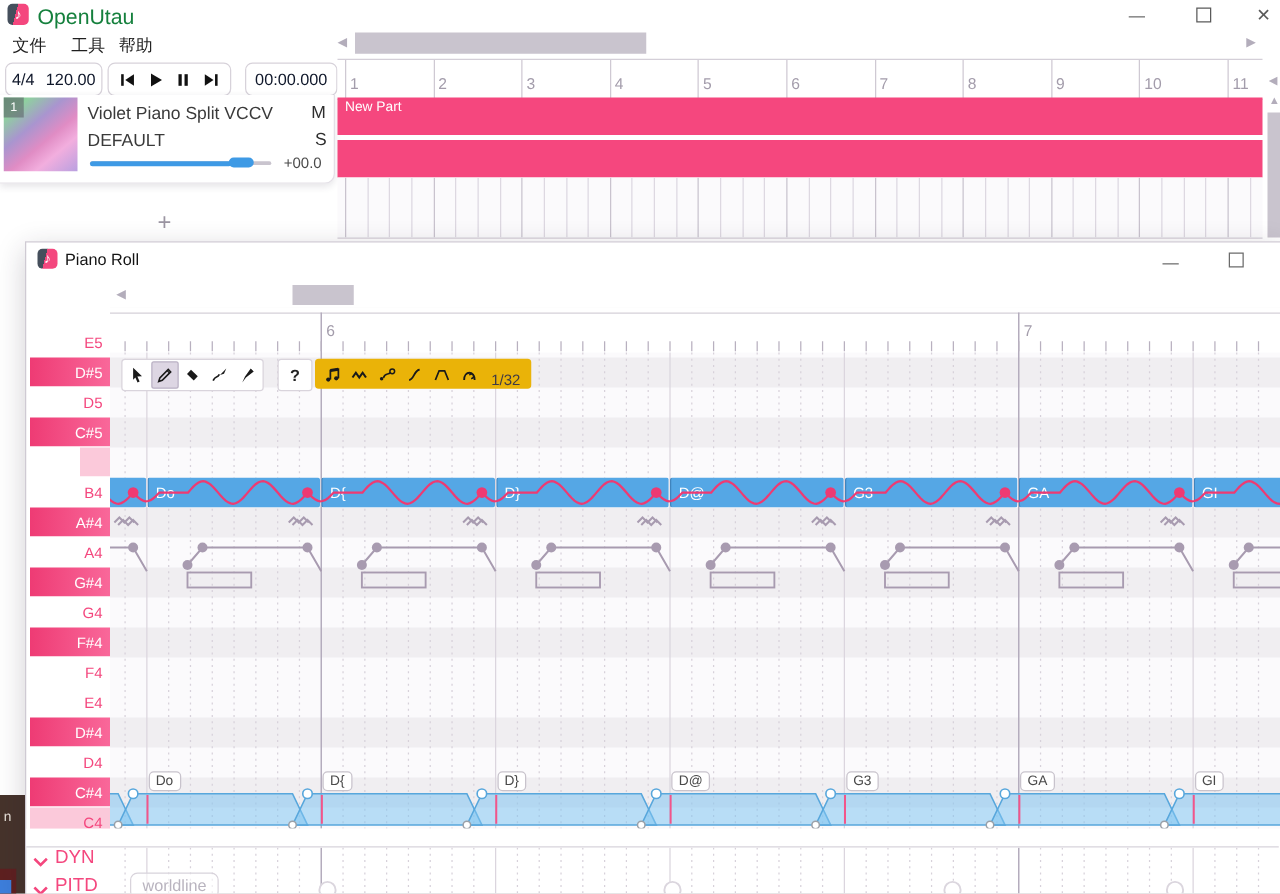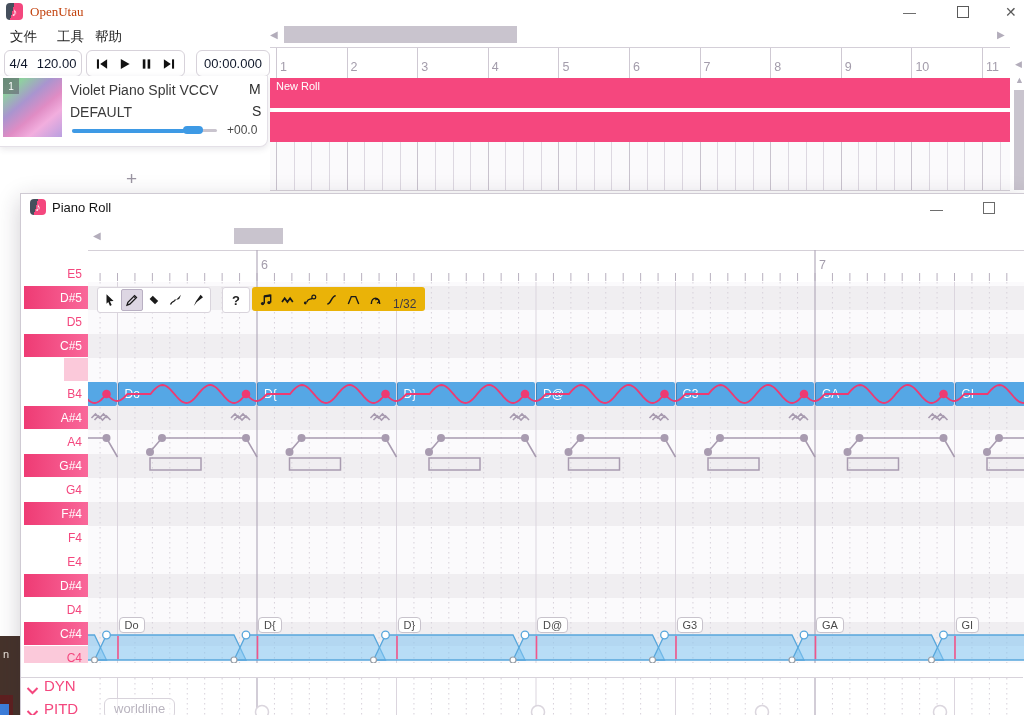--- a/index.html
+++ b/index.html
@@ -1,19 +1,19 @@
 <!DOCTYPE html>
 <html><head>
 <meta charset="utf-8">
 <style>
   html,body{margin:0;padding:0;background:#888;}
   #stage{position:relative;width:1024px;height:715px;background:#fff;overflow:hidden;
          font-family:"Liberation Sans","DejaVu Sans",sans-serif;-webkit-font-smoothing:antialiased;}
   .abs{position:absolute;}
-  .titlebar-text{font-size:13px;color:#c2410c;font-family:Liberation Serif, serif;}
+  .titlebar-text{font-size:17px;color:#15803d;}
   .appicon{border-radius:4px;background:linear-gradient(105deg,#454f5c 40%,#f4477e 40%);
            color:#fff;display:flex;align-items:center;justify-content:center;font-size:11px;}
   .winbtn{color:#5a5a5a;font-size:13px;line-height:1;cursor:default;}
   .menu-item{font-size:13.5px;color:#1f1f1f;}
   .tbox{border:1px solid #d7d2da;border-radius:6px;background:#fff;display:flex;
         align-items:center;justify-content:center;font-size:13px;color:#0f172a;}
   .track-card{background:#fff;border:1px solid #e4e0e7;border-top:none;border-left:none;
               border-bottom-right-radius:8px;box-shadow:0 2px 6px rgba(60,50,70,.12);}
   .avatar{background:linear-gradient(140deg,#79c58c 0%,#8fd0a0 16%,#a995cf 38%,#e08cc4 58%,#f2aede 74%,#b9a0e0 100%);}
   .badge1{background:rgba(90,90,100,.55);color:#fff;font-size:10px;display:flex;align-items:center;justify-content:center;}
@@ -137,21 +137,21 @@
       <div class="ruler-num" style="position:absolute;left:504.19999999999993px;top:12px;">8</div>
       <div style="position:absolute;left:570.8px;top:0;width:1px;height:31px;background:#cfc9d3;"></div>
       <div class="ruler-num" style="position:absolute;left:574.8px;top:12px;">9</div>
       <div style="position:absolute;left:641.4px;top:0;width:1px;height:31px;background:#cfc9d3;"></div>
       <div class="ruler-num" style="position:absolute;left:645.4px;top:12px;">10</div>
       <div style="position:absolute;left:712px;top:0;width:1px;height:31px;background:#cfc9d3;"></div>
       <div class="ruler-num" style="position:absolute;left:716px;top:12px;">11</div>
     </div>
 
   <div class="abs part" style="left:270px;top:78px;width:740px;height:30px;">
-    <div class="part-label" style="padding:2px 0 0 6px;">New Roll</div>
+    <div class="part-label" style="padding:2px 0 0 6px;">New Part</div>
   </div>
   <div class="abs part" style="left:270px;top:112px;width:740px;height:30px;"></div>
 
   <div class="abs" style="left:270px;top:142px;width:740px;height:48px;background:#fbfafc;border-bottom:1px solid #d6d1d9;overflow:hidden;" id="trackGrid">
       <div style="position:absolute;left:6px;top:0;width:1px;height:48px;background:#c9c3ce;"></div>
       <div style="position:absolute;left:23.65px;top:0;width:1px;height:48px;background:#ddd8e1;"></div>
       <div style="position:absolute;left:41.3px;top:0;width:1px;height:48px;background:#ddd8e1;"></div>
       <div style="position:absolute;left:58.949999999999996px;top:0;width:1px;height:48px;background:#ddd8e1;"></div>
       <div style="position:absolute;left:76.6px;top:0;width:1px;height:48px;background:#c9c3ce;"></div>
       <div style="position:absolute;left:94.25px;top:0;width:1px;height:48px;background:#ddd8e1;"></div>

